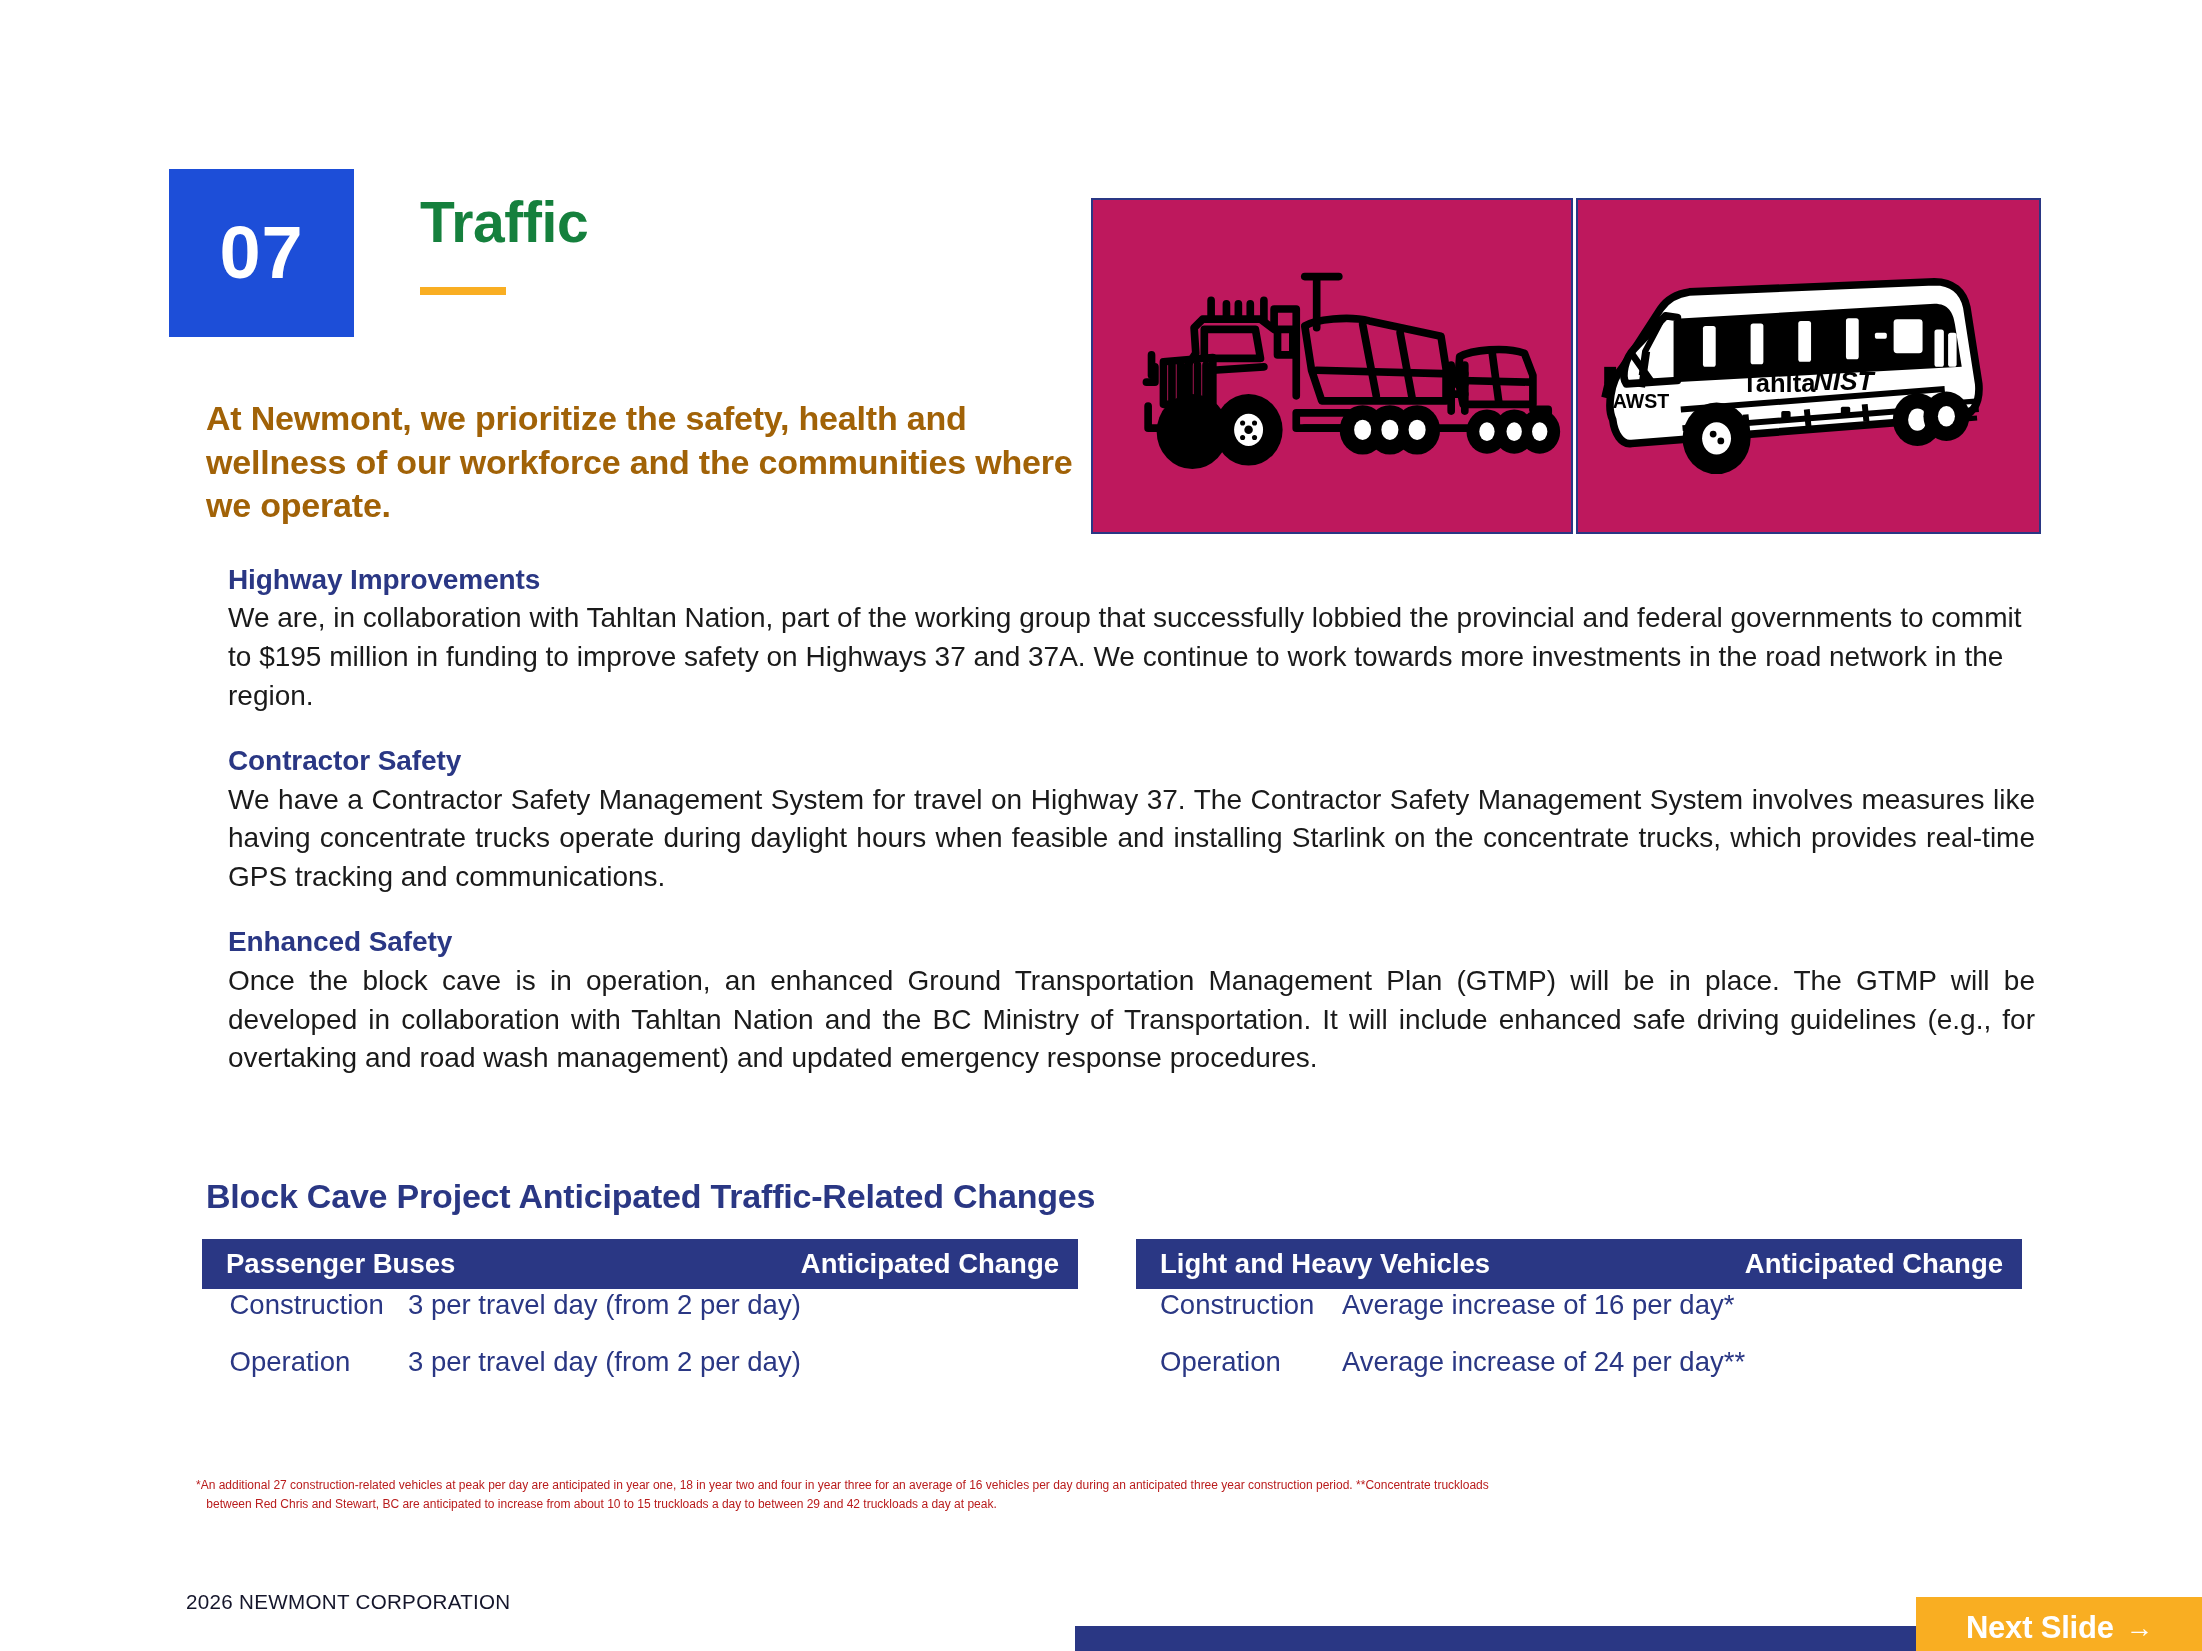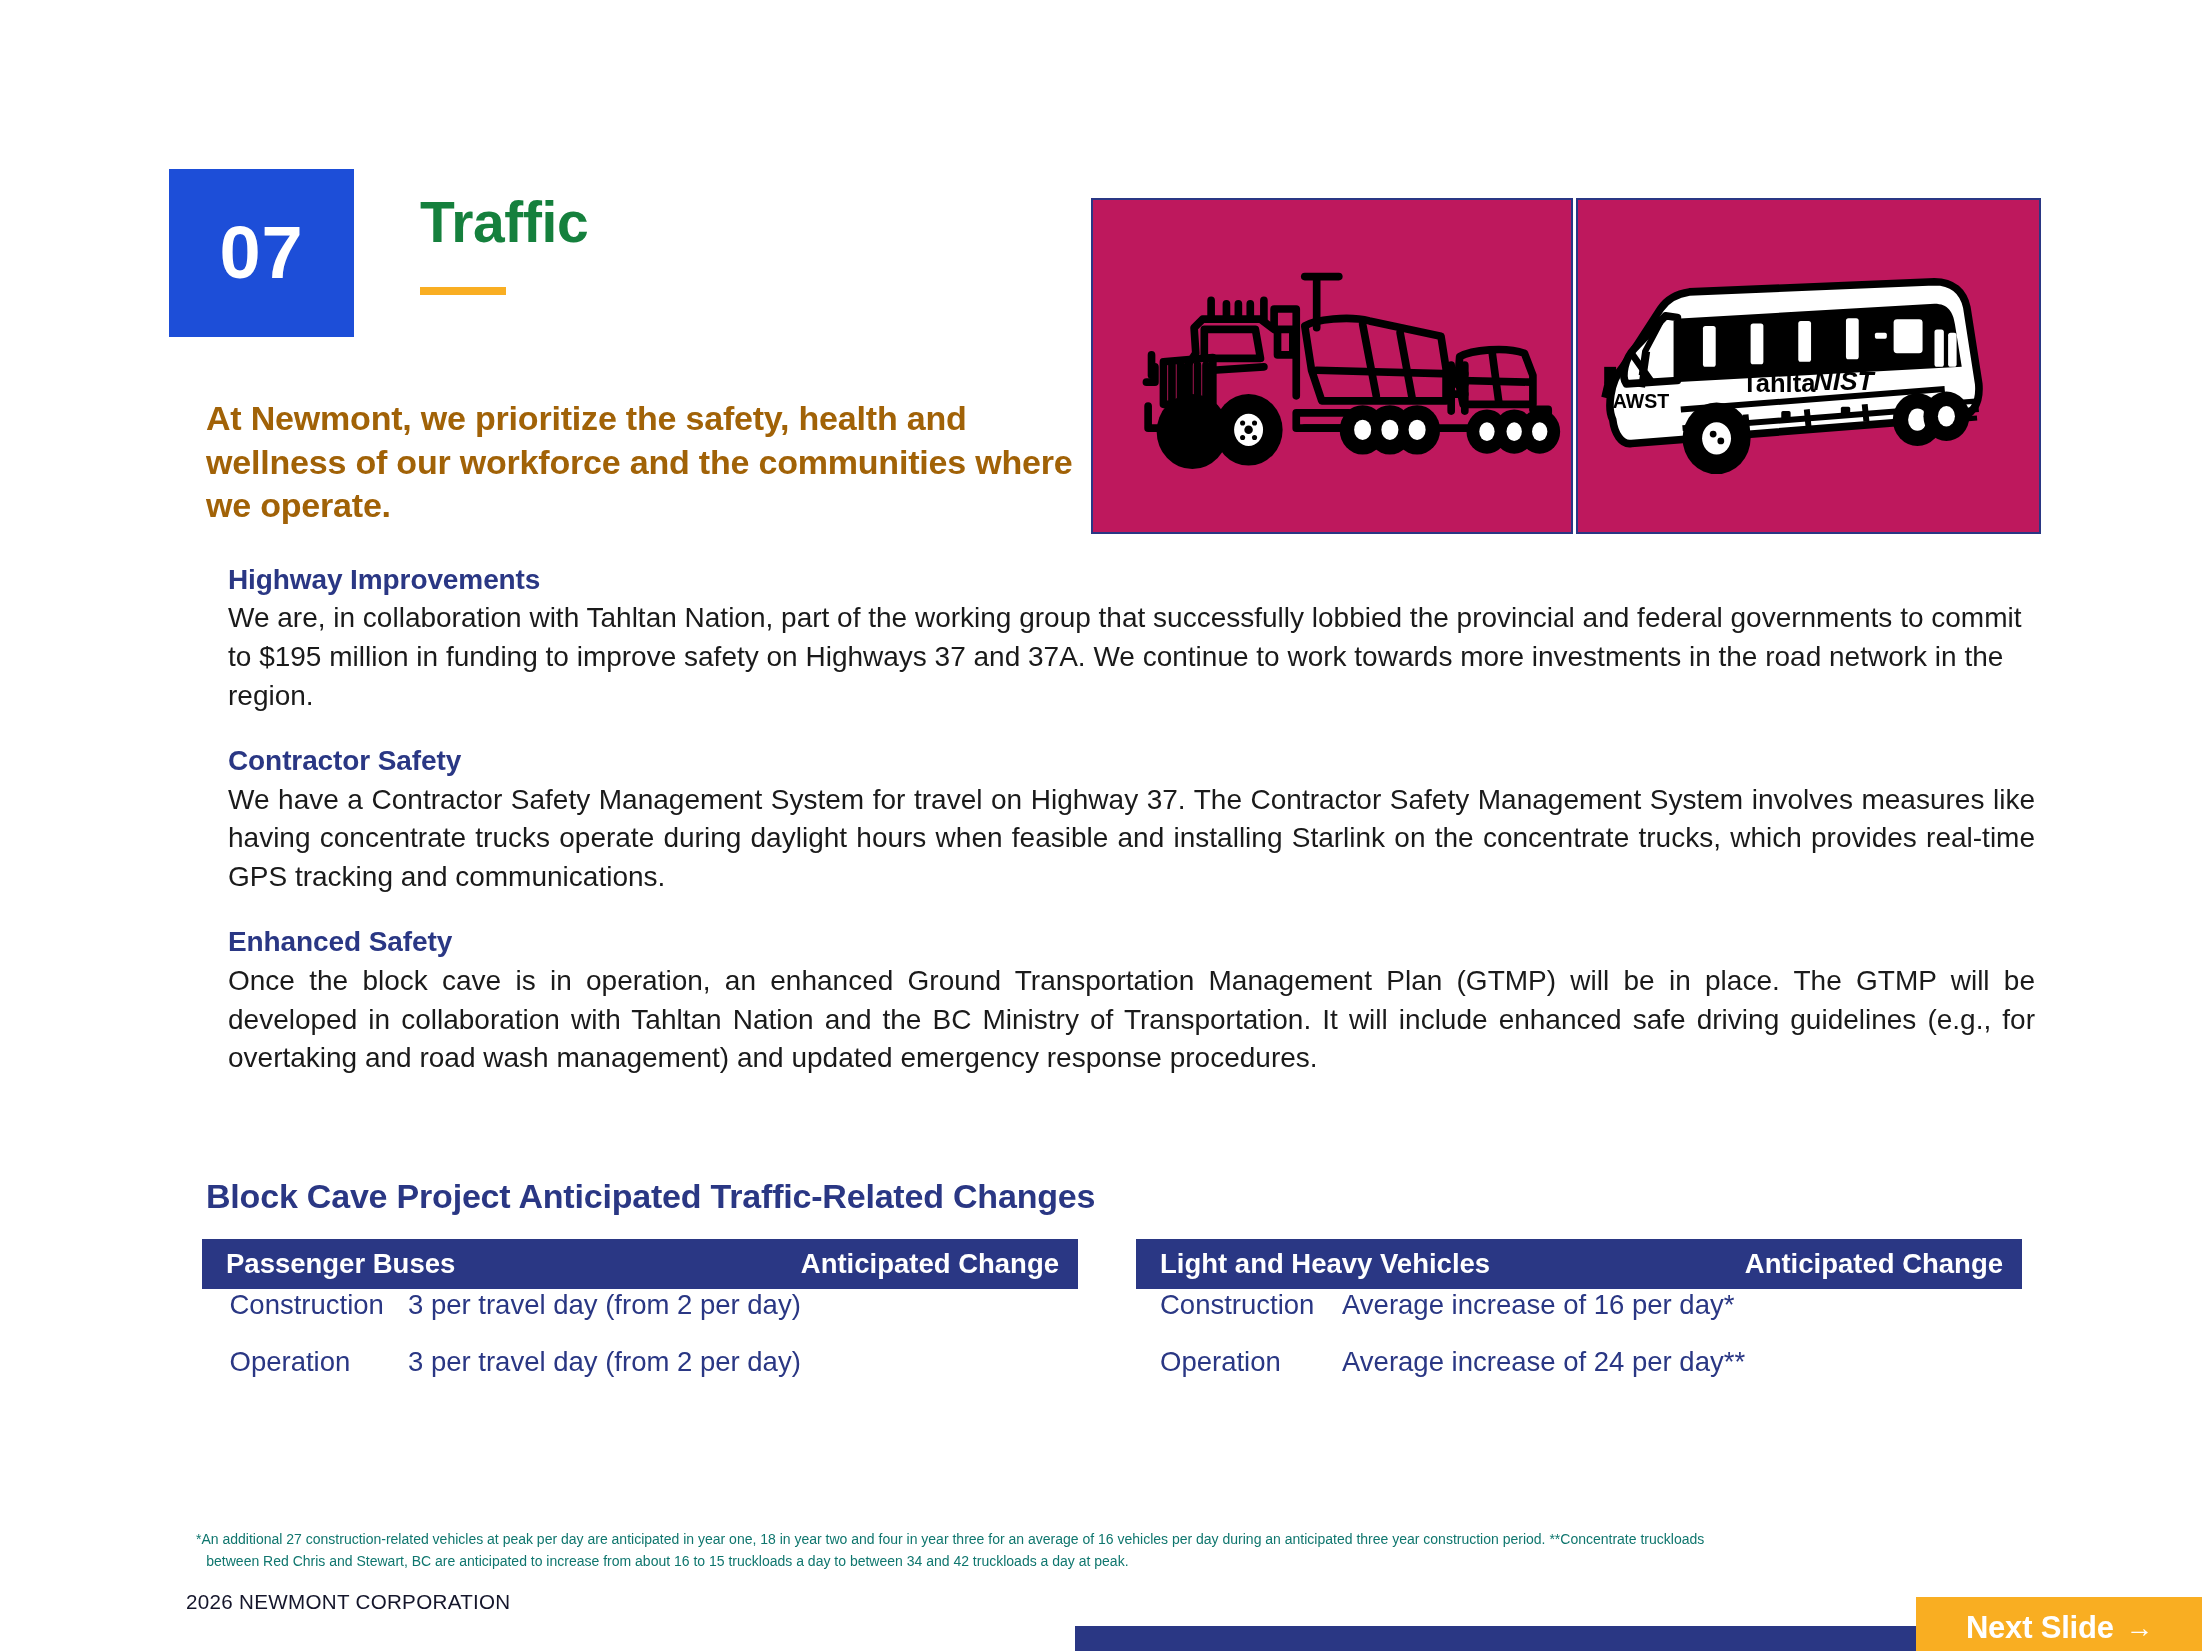--- a/index.html
+++ b/index.html
@@ -153,24 +153,24 @@
   .tbl-row:first-of-type { padding-top: 22.4px; }
   .table.left  .tbl-row .c1 { width: 206px; padding-left: 27.5px; box-sizing: border-box; }
   .table.right .tbl-row .c1 { width: 206px; padding-left: 24px; box-sizing: border-box; }
   .table.left  .tbl-row .c2 { flex: 1; }
   .table.right .tbl-row .c2 { flex: 1; }
 
   
   .footnote {
     position: absolute;
     left: 196px;
-    top: 1529px;
+    top: 1476px;
     width: 1798px;
-    color: #0f766e;
-    font-size: 14px;
+    color: #b91c1c;
+    font-size: 12px;
     line-height: 1.55;
   }
   .footnote .ln2 { padding-left: 10.3px; }
 
   
   .copyright {
     position: absolute;
     left: 186px;
     top: 1590px;
     color: #15162b;
@@ -391,21 +391,21 @@
       <span class="c2">Average increase of 16 per day*</span>
     </div>
     <div class="tbl-row">
       <span class="c1">Operation</span>
       <span class="c2">Average increase of 24 per day**</span>
     </div>
   </div>
 
   <div class="footnote">
     <div class="ln1">*An additional 27 construction-related vehicles at peak per day are anticipated in year one, 18 in year two and four in year three for an average of 16 vehicles per day during an anticipated three year construction period. **Concentrate truckloads</div>
-    <div class="ln2">between Red Chris and Stewart, BC are anticipated to increase from about 16 to 15 truckloads a day to between 34 and 42 truckloads a day at peak.</div>
+    <div class="ln2">between Red Chris and Stewart, BC are anticipated to increase from about 10 to 15 truckloads a day to between 29 and 42 truckloads a day at peak.</div>
   </div>
 
   <div class="copyright">2026 NEWMONT CORPORATION</div>
   <div class="footer-bar"></div>
   <div class="next-slide">
     <span>Next Slide</span>
     <span class="arrow">→</span>
   </div>
 
 </div>

